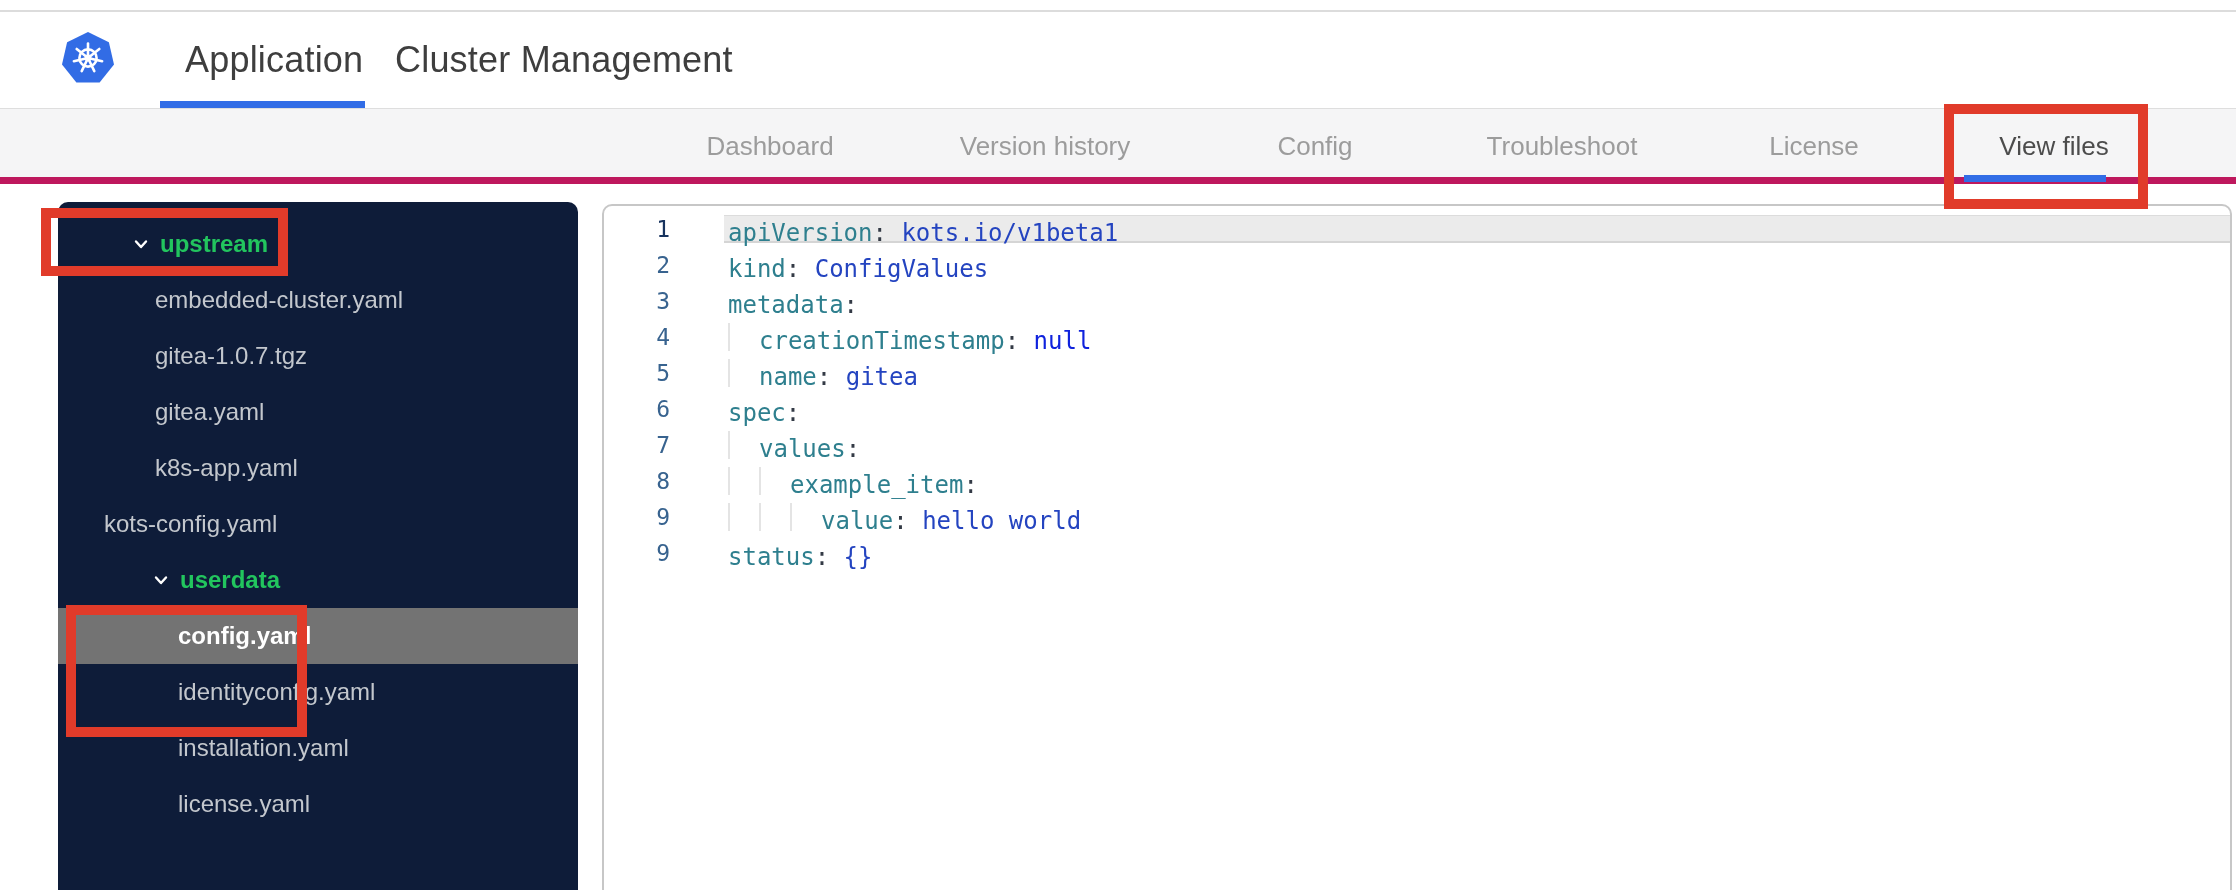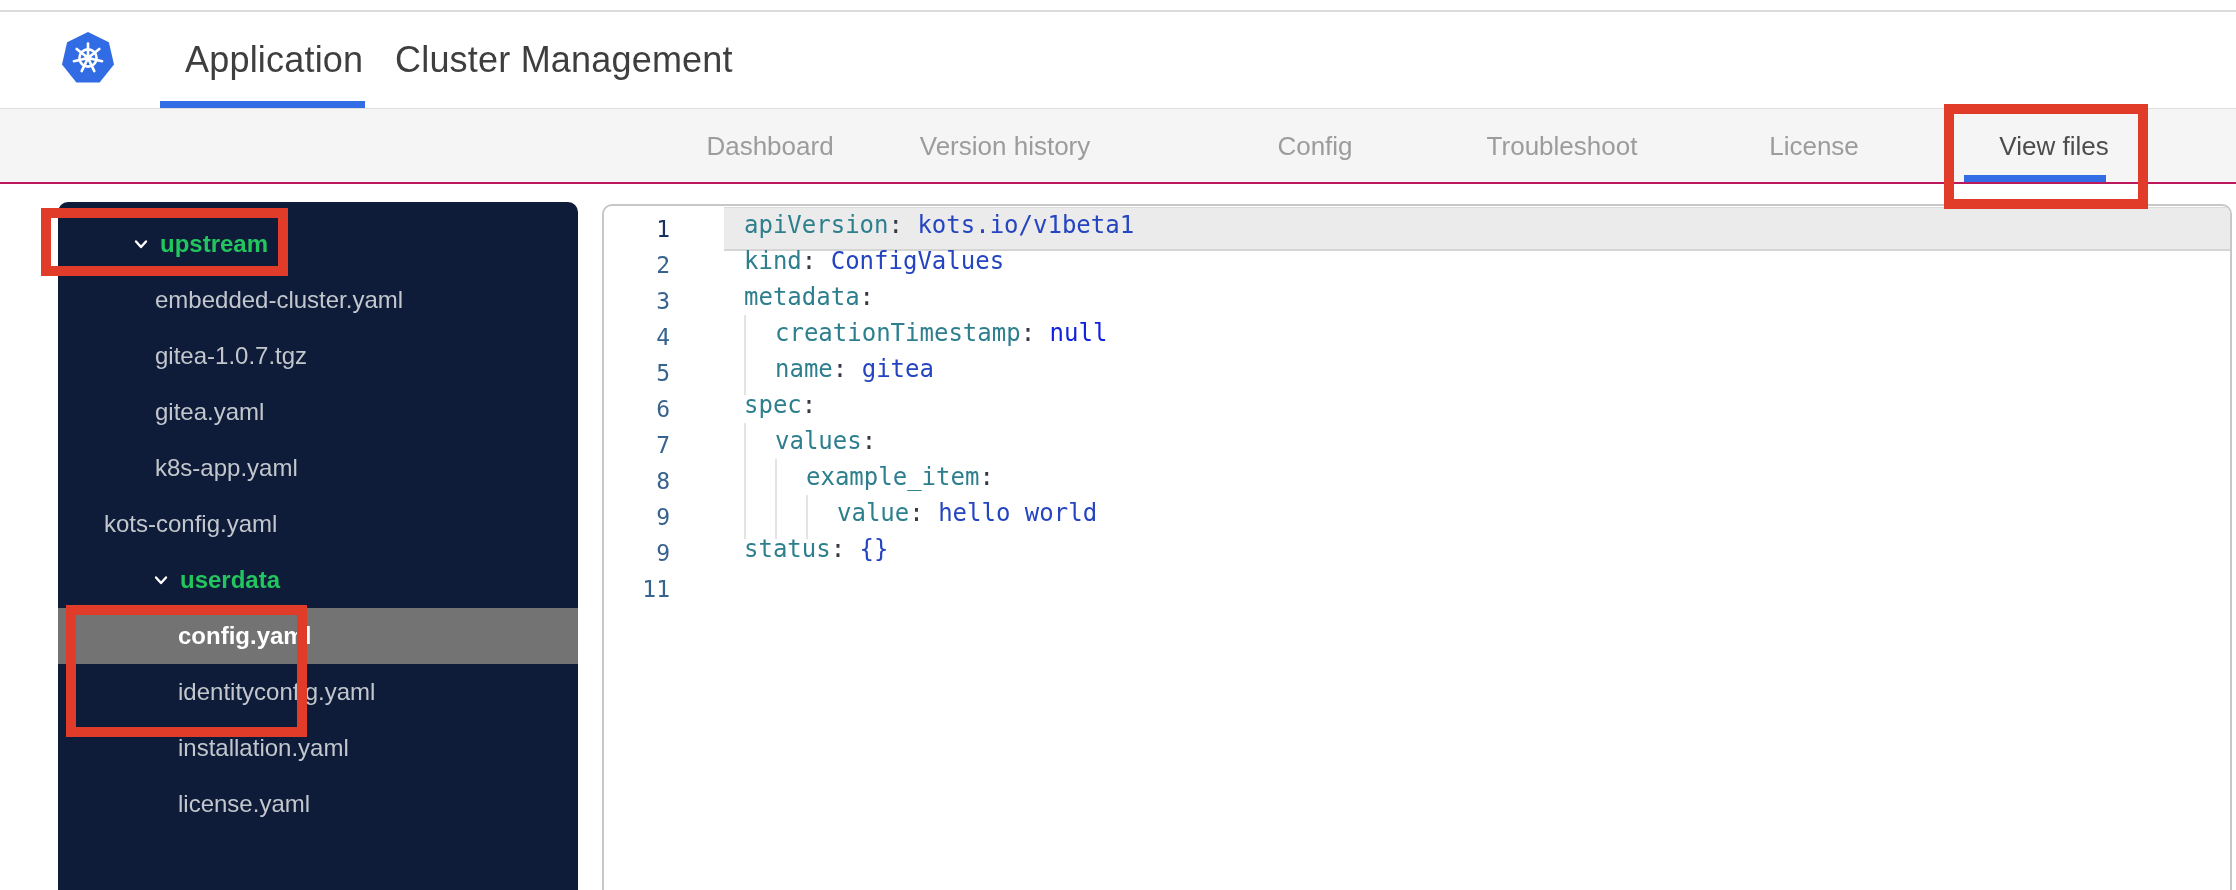--- a/index.html
+++ b/index.html
@@ -10,41 +10,41 @@
   }
   
   .topline{position:absolute;left:0;top:10px;width:2236px;height:2px;background:#dcdcdc;}
   .header{position:absolute;left:0;top:12px;width:2236px;height:96px;background:#fff;}
   .brand{position:absolute;left:61px;top:19px;width:54px;height:54px;}
   .hdr-tab{position:absolute;top:0;height:96px;display:flex;align-items:center;
     font-size:36px;color:#3e3e3e;letter-spacing:.2px;cursor:default;}
   .hdr-underline{position:absolute;left:160px;top:89px;width:205px;height:7px;background:#326de6;}
   
   .navbar{position:absolute;left:0;top:108px;width:2236px;height:76px;background:#f5f5f6;
-    border-top:1px solid #dedede;border-bottom:2px solid #be185d;box-sizing:border-box;}
+    border-top:1px solid #dedede;border-bottom:7px solid #be185d;box-sizing:border-box;}
   .nav-tab{position:absolute;top:0;height:74px;display:flex;align-items:center;
     transform:translateX(-50%);font-size:26px;color:#9c9c9c;white-space:nowrap;}
   .nav-tab.active{color:#4c4c4c;}
   .nav-underline{position:absolute;left:1964px;top:66px;width:142px;height:7px;background:#326de6;}
   
   .sidebar{position:absolute;left:58px;top:202px;width:520px;height:700px;
     background:#0e1c39;border-radius:10px 10px 0 0;padding-top:14px;box-sizing:border-box;}
   .tree-row{height:56px;display:flex;align-items:center;font-size:24px;color:#c3c7cd;
     cursor:pointer;box-sizing:border-box;white-space:nowrap;}
   .tree-row.folder{color:#22c55e;font-weight:bold;}
   .tree-row.selected{background:#737373;color:#ffffff;font-weight:bold;}
   .chev{width:20px;height:20px;margin-right:9px;flex:none;}
   
   .editor{position:absolute;left:602px;top:204px;width:1630px;height:690px;background:#fff;
     border:2px solid #c7c7c7;border-radius:10px 10px 0 0;box-sizing:border-box;
     padding-top:5px;overflow:hidden;font-family:"DejaVu Sans Mono",monospace;}
   .code-row{display:flex;height:36px;align-items:center;}
   .gutter{width:66px;flex:none;text-align:right;color:#38638f;font-size:23px;
     font-family:"DejaVu Sans Mono",monospace;}
-  .code{flex:1;margin-left:54px;padding-left:20px;display:flex;align-items:stretch;height:44px;}
+  .code{flex:1;margin-left:54px;padding-left:4px;display:flex;align-items:stretch;height:28px;}
   .code-row.current .gutter{color:#17335e;}
   .code-row.current .code{background:#ebebeb;box-shadow:inset 0 -2px 0 0 #d5d5d5, inset 0 1px 0 0 #dcdcdc;}
   .ind{width:29px;flex:none;border-left:2px solid #e4e4e4;}
   .ct{white-space:pre;font-size:24px;line-height:36px;}
   .tk-key{color:#2e7f8e;}
   .tk-p{color:#333a45;}
   .tk-val{color:#2444c0;}
   .tk-kw{color:#0f22dd;}
   
   .anno{position:absolute;border:10px solid #e13b2a;box-sizing:border-box;z-index:50;pointer-events:none;}
@@ -77,21 +77,21 @@
   <div id="hdr-tabs">
       <div class="hdr-tab" style="left: 185px;">Application</div>
       <div class="hdr-tab" style="left: 395px;">Cluster Management</div>
     </div>
   <div class="hdr-underline"></div>
 </div>
 
 <div class="navbar">
   <div id="nav-tabs">
       <div class="nav-tab" style="left: 770px;">Dashboard</div>
-      <div class="nav-tab" style="left: 1005px;">Version history</div>
+      <div class="nav-tab" style="left: 1045px;">Version history</div>
       <div class="nav-tab" style="left: 1315px;">Config</div>
       <div class="nav-tab" style="left: 1562px;">Troubleshoot</div>
       <div class="nav-tab" style="left: 1814px;">License</div>
       <div class="nav-tab active" style="left: 2054px;">View files</div>
     </div>
   <div class="nav-underline"></div>
 </div>
 
 <div class="sidebar">
   <div id="tree">
@@ -200,24 +200,18 @@
           <span class="ind"></span>
           <span class="ct"><span class="tk-key">value</span><span class="tk-p">: </span><span class="tk-val">hello world</span></span>
         </div>
       </div>
       <div class="code-row">
         <div class="gutter">9</div>
         <div class="code">
           <span class="ct"><span class="tk-key">status</span><span class="tk-p">: </span><span class="tk-val">{}</span></span>
         </div>
       </div>
-      <div class="code-row">
-        <div class="gutter">11</div>
-        <div class="code">
-          <span class="ct"></span>
-        </div>
-      </div>
     </div>
 </div>
 
 <div class="anno anno-upstream"></div>
 <div class="anno anno-userdata"></div>
 <div class="anno anno-viewfiles"></div>
 
 </body></html>

